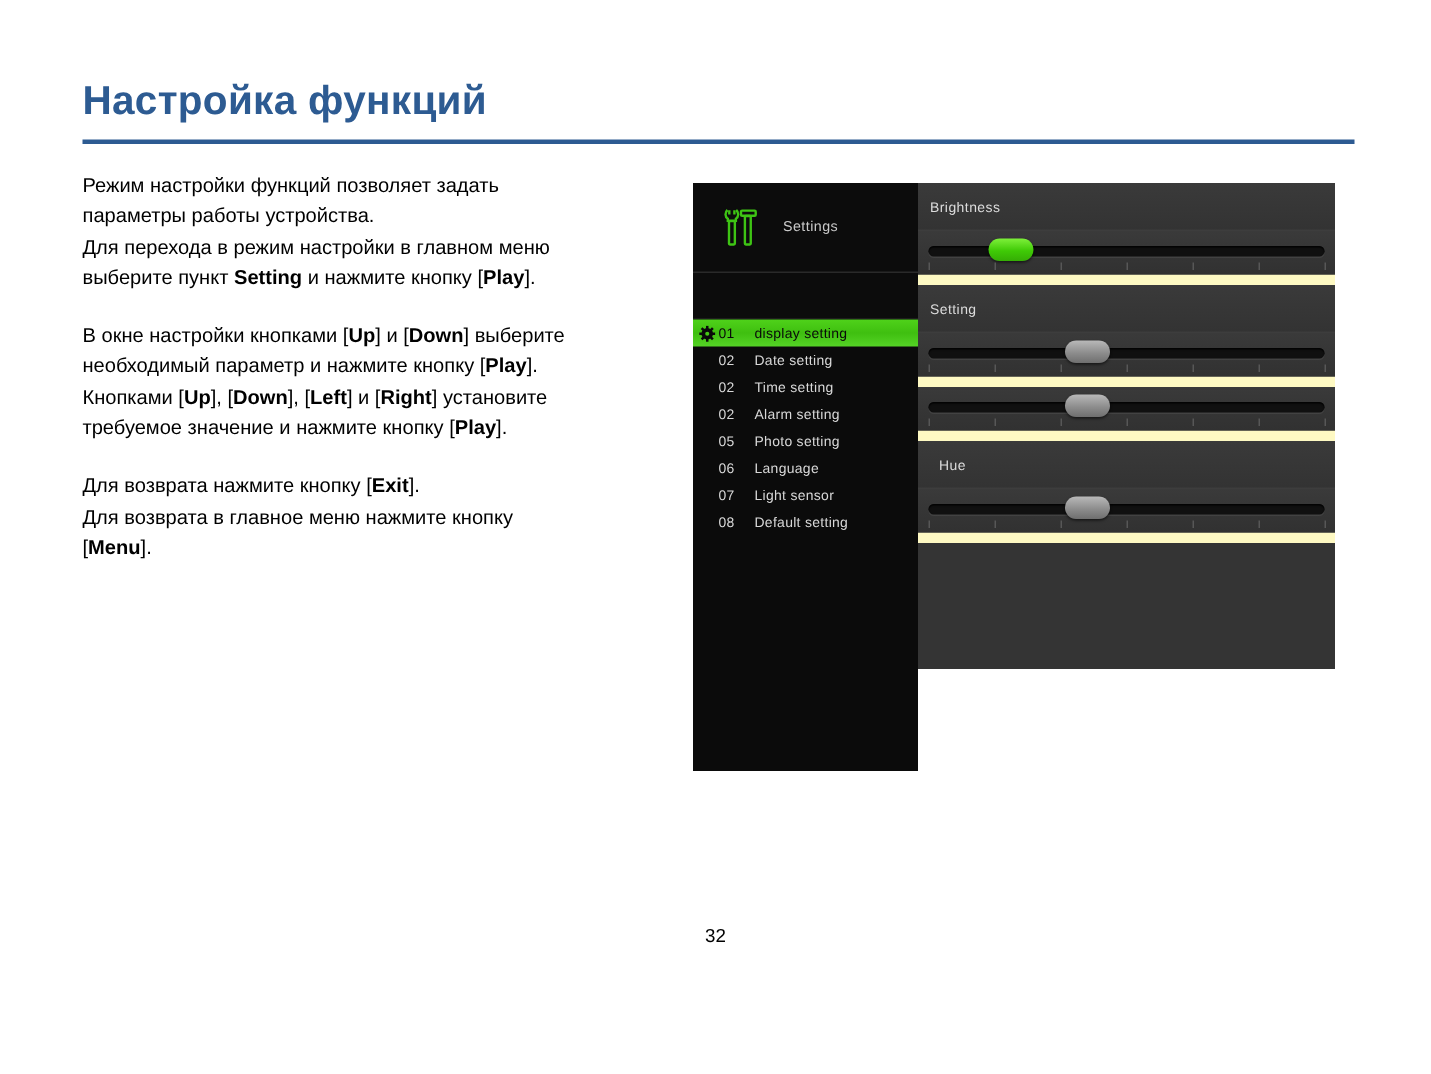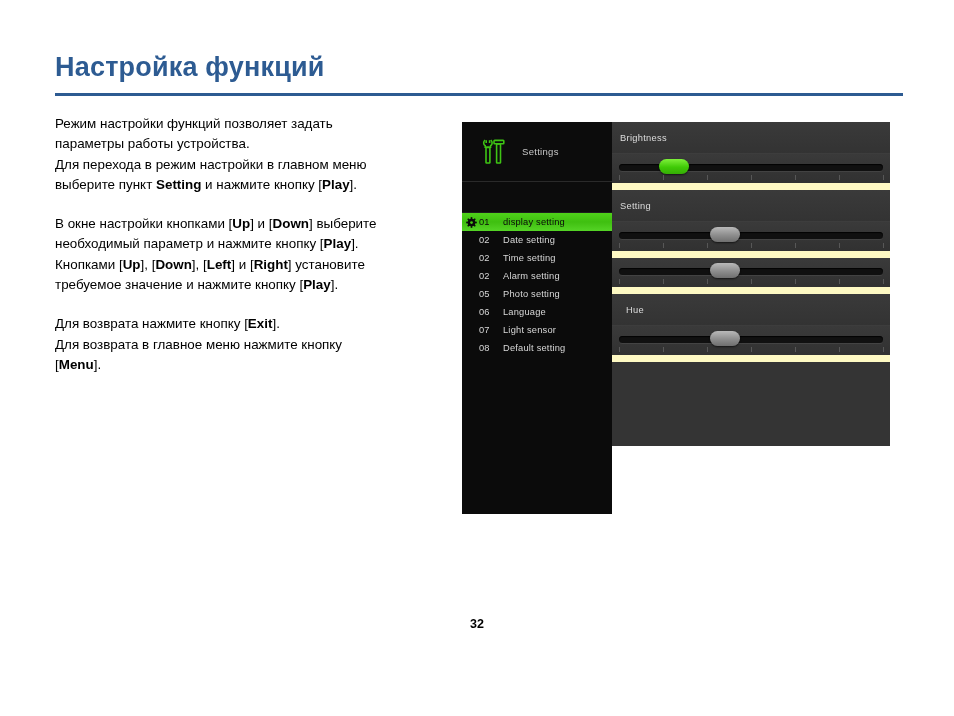--- a/index.html
+++ b/index.html
@@ -208,21 +208,21 @@
   }
 
   
   .page-number {
     position: absolute;
     left: 0;
     top: 617px;
     width: 954px;
     text-align: center;
     font-size: 12.5px;
-    font-weight: bold;
+    font-weight: normal;
     color: #000;
   }
 </style>
 </head>
 <body>
 
 <div class="page-title">Настройка функций</div>
 <div class="title-rule"></div>
 
 <div class="doc-text" id="instructions">

